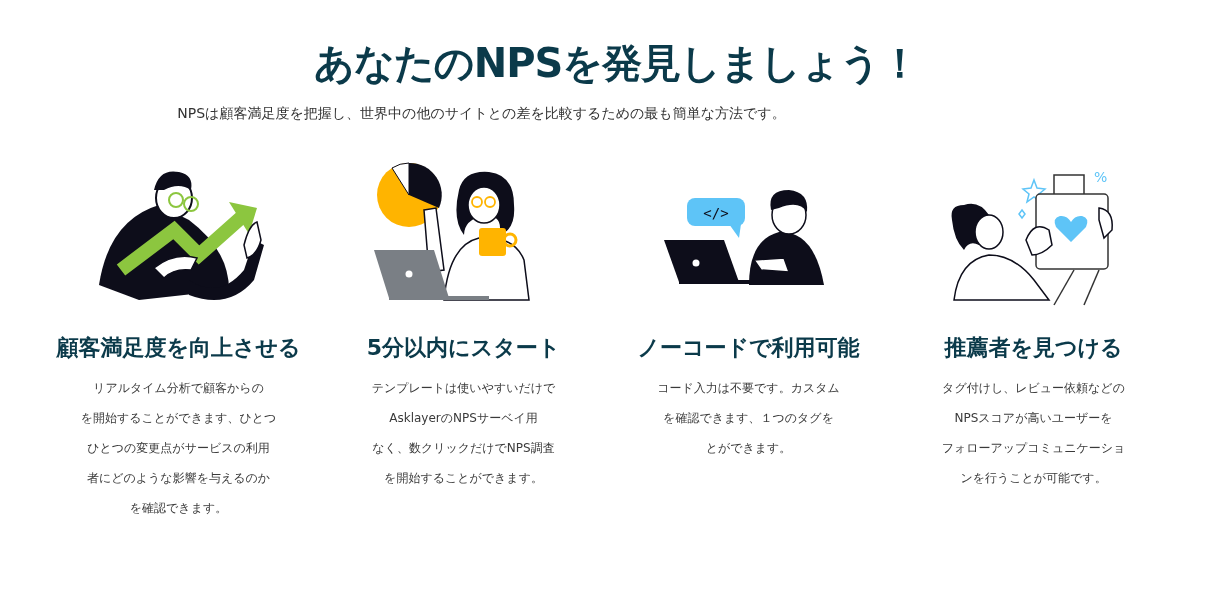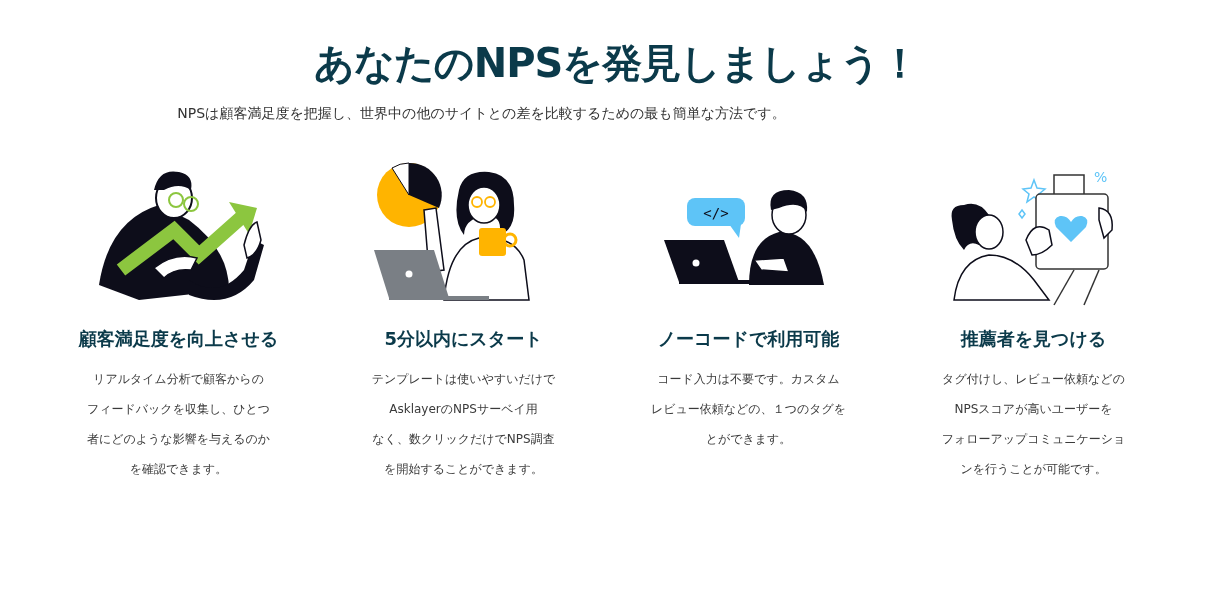--- a/index.html
+++ b/index.html
@@ -4,21 +4,21 @@
 <style>
   html, body { margin: 0; padding: 0; background: #ffffff; }
   body { width: 1205px; height: 608px; overflow: hidden; font-family: "DejaVu Sans", "Liberation Sans", sans-serif; color: #333333; }
   .page { position: relative; width: 1205px; height: 608px; }
   .title { position: absolute; top: 8px; left: 14px; width: 1205px; text-align: center; font-size: 40px; font-weight: bold; color: #0b3a4a; letter-spacing: -1px; line-height: 56px; }
   .subtitle { position: absolute; top: 88px; left: 0; width: 963px; text-align: center; font-size: 14px; color: #333333; line-height: 22px; }
   .features { position: absolute; top: 160px; left: 36px; width: 1140px; display: flex; }
   .feature { width: 285px; display: flex; flex-direction: column; align-items: center; }
   .illus { width: 200px; height: 150px; display: flex; align-items: center; justify-content: center; }
   .illus svg { width: 200px; height: 150px; }
-  .f-title { margin-top: 16px; font-size: 18px; font-weight: bold; color: #0b3a4a; text-align: center; line-height: 26px; }
+  .f-title { margin-top: 25px; font-size: 22px; font-weight: bold; color: #0b3a4a; text-align: center; line-height: 26px; }
   .f-desc { margin-top: 12px; width: 250px; font-size: 12px; color: #3a3a3a; text-align: center; line-height: 30px; }
   .f-desc span { display: block; white-space: nowrap; }
 </style>
 </head>
 <body>
 
 <div class="page">
   <h1 class="title">あなたのNPSを発見しましょう！</h1>
   <p class="subtitle">NPSは顧客満足度を把握し、世界中の他のサイトとの差を比較するための最も簡単な方法です。</p>
 
@@ -41,21 +41,22 @@
           <polyline points="42,110 95,70 120,95 165,55" fill="none" stroke="#8cc63f" stroke-width="14" stroke-linejoin="miter"></polyline>
           <polygon points="150,42 178,48 170,74" fill="#8cc63f"></polygon>
 
           <path d="M75 108 Q95 92 118 98 L112 110 Q95 108 85 118 Z" fill="#ffffff" stroke="#0d0d1a" stroke-width="1.5"></path>
           <path d="M165 85 Q170 65 178 62 L182 80 Q178 95 168 98 Z" fill="#ffffff" stroke="#0d0d1a" stroke-width="1.5"></path>
         </svg>
       </div>
       <div class="f-title">顧客満足度を向上させる</div>
       <div class="f-desc">
         <span>リアルタイム分析で顧客からの</span>
-        <span>フィードバックを収集し、ひとつ</span>
+        <span>を開始することができます、ひとつ</span>
+        <span>ひとつの変更点がサービスの利用</span>
         <span>者にどのような影響を与えるのか</span>
         <span>を確認できます。</span>
       </div>
     </div>
 
     <div class="feature">
       <div class="illus">
         <svg viewBox="0 0 200 150">
 
           <circle cx="45" cy="35" r="32" fill="#ffb400"></circle>
@@ -105,21 +106,21 @@
           <path d="M105 100 L135 98 L140 112 L112 110 Z" fill="#ffffff" stroke="#0d0d1a" stroke-width="1.5"></path>
 
           <path d="M15 80 L75 80 L90 122 L30 122 Z" fill="#0d0d1a"></path>
           <rect x="30" y="120" width="110" height="4" fill="#0d0d1a"></rect>
           <circle cx="47" cy="103" r="3.5" fill="#ffffff"></circle>
         </svg>
       </div>
       <div class="f-title">ノーコードで利用可能</div>
       <div class="f-desc">
         <span>コード入力は不要です。カスタム</span>
-        <span>レビュー依頼などの、１つのタグを</span>
+        <span>を確認できます、１つのタグを</span>
         <span>とができます。</span>
       </div>
     </div>
 
     <div class="feature">
       <div class="illus">
         <svg viewBox="0 0 200 150">
 
           <polygon points="100,20 103,28 111,29 105,34 107,42 100,37 93,42 95,34 89,29 97,28" fill="none" stroke="#5ec4f7" stroke-width="1.5"></polygon>
           <polygon points="88,50 91,54 88,58 85,54" fill="none" stroke="#5ec4f7" stroke-width="1.5"></polygon>

